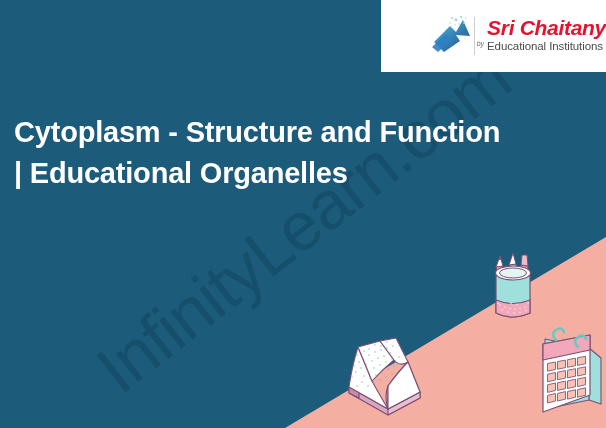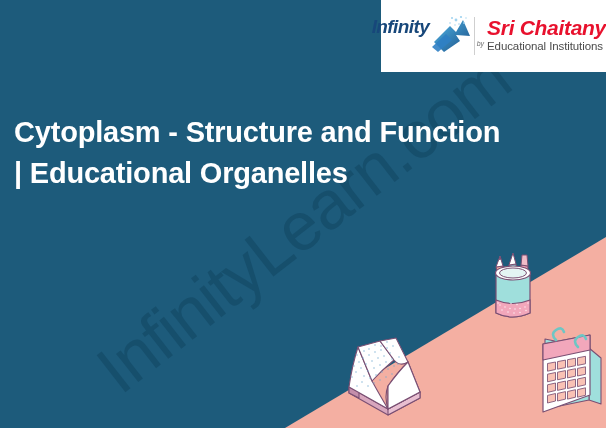--- a/index.html
+++ b/index.html
@@ -315,21 +315,20 @@
 
   <div class="title">
     <span class="title-line">Cytoplasm - Structure and Function</span>
     <span class="title-line">| Educational Organelles</span>
   </div>
 
   <div class="logo-box">
 
     <div class="logo-il">
       <span class="il-text">
-        <span class="il-infinity">Infinity</span>
       </span>
       <svg class="il-arrow" viewBox="0 0 42 40">
         <defs>
           <linearGradient id="agrad" x1="0" y1="0" x2="1" y2="1">
             <stop offset="0%" stop-color="#52b7e8"></stop>
             <stop offset="100%" stop-color="#1a4f86"></stop>
           </linearGradient>
         </defs>
         <path d="M4 28 L20 12 L26 18 L33 6 L40 22 L26 21 L30 27 L14 38 Z" fill="url(#agrad)"></path>
         <path d="M2 33 L16 20 L22 26 L8 38 Z" fill="#2f7fc4" opacity="0.9"></path>

